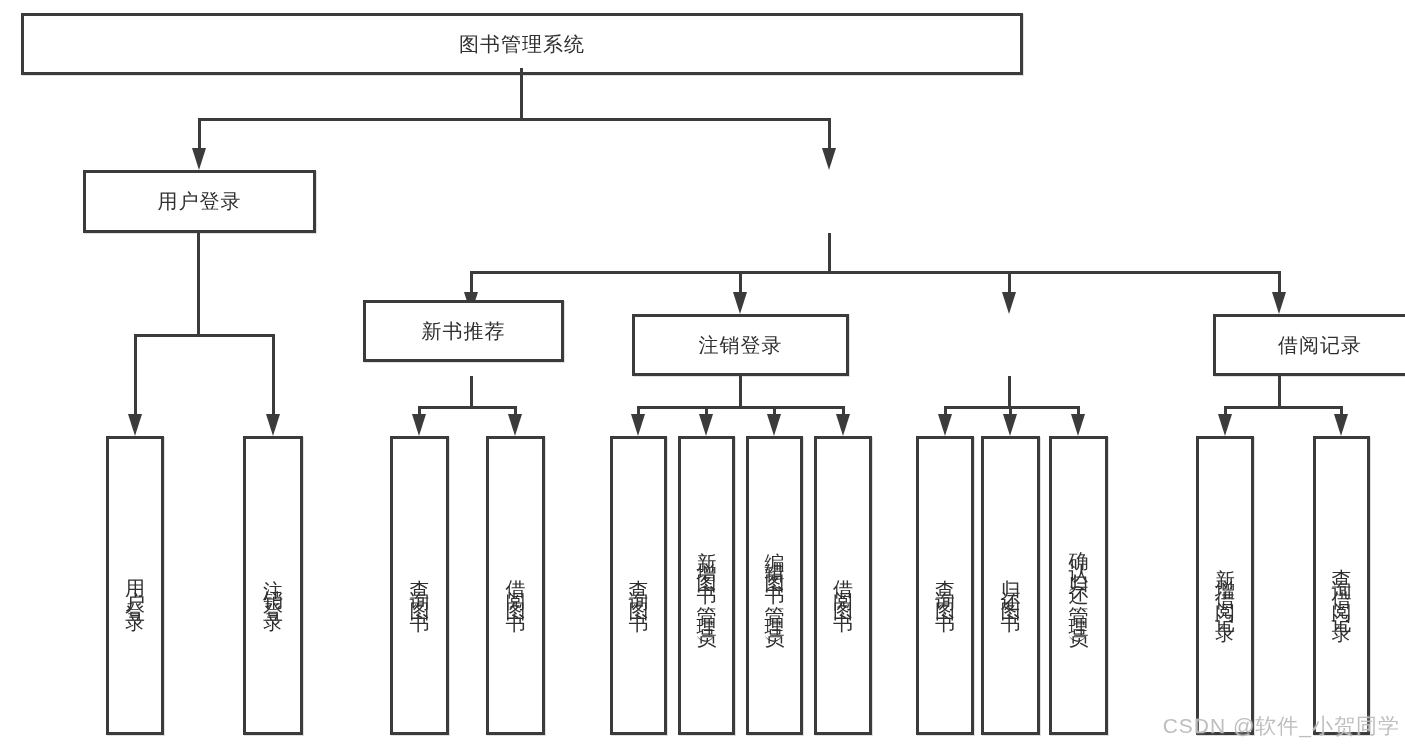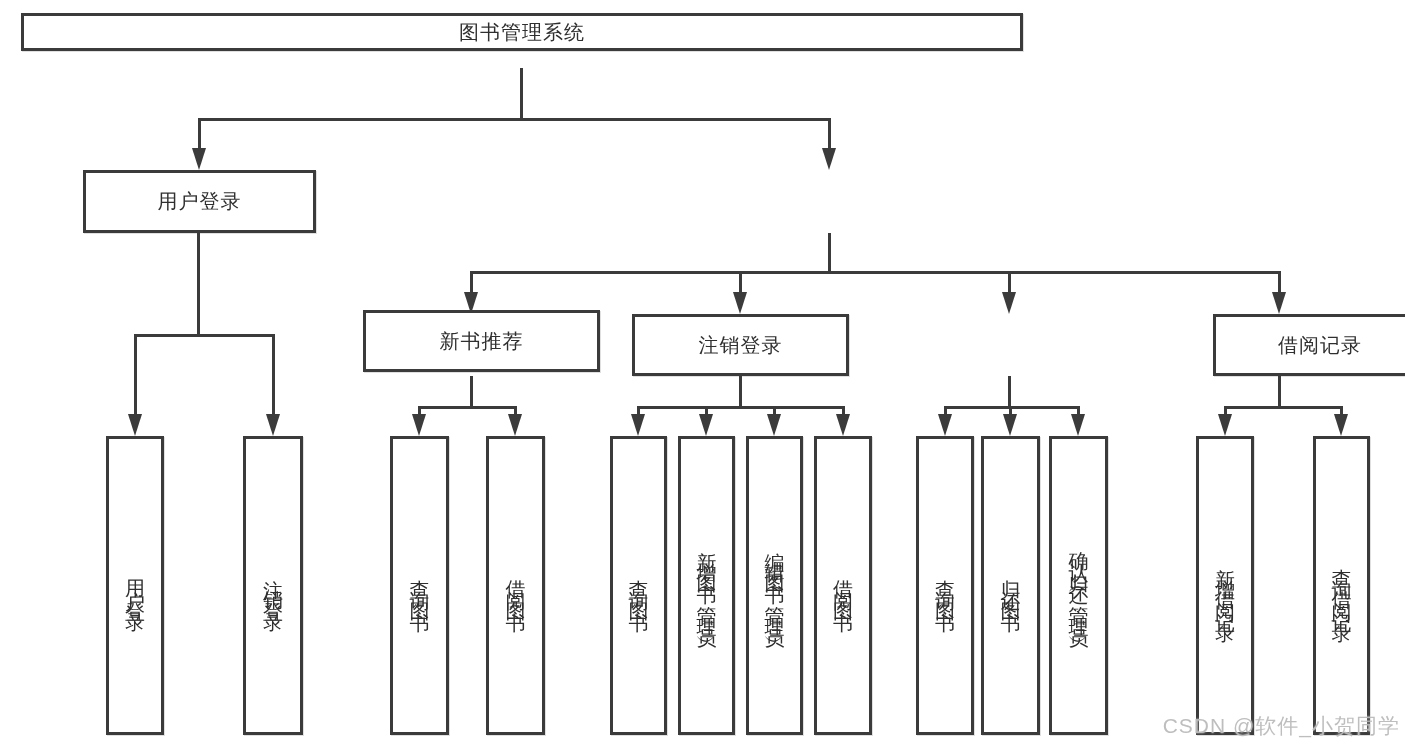--- a/index.html
+++ b/index.html
@@ -30,21 +30,21 @@
     position:absolute;right:5px;top:712px;font-size:21px;letter-spacing:1px;
     color:rgba(185,185,185,0.92);text-shadow:0 0 2px rgba(255,255,255,0.9);
     white-space:nowrap;
   }
 </style>
 </head>
 <body>
 
 <div class="canvas">
 
-  <div class="node h" style="left:21px;top:13px;width:1002px;height:38px;">
+  <div class="node h" style="left:21px;top:13px;width:1002px;height:62px;">
     <span>图书管理系统</span>
   </div>
 
   <div class="vline" style="left:520px;top:68px;height:52px;"></div>
   <div class="hline" style="left:198px;top:118px;width:633px;"></div>
   <div class="vline" style="left:198px;top:118px;height:32px;"></div>
   <div class="arrow" style="left:192px;top:148px;"></div>
   <div class="vline" style="left:828px;top:118px;height:32px;"></div>
   <div class="arrow" style="left:822px;top:148px;"></div>
 
@@ -63,21 +63,21 @@
   <div class="hline" style="left:470px;top:271px;width:810px;"></div>
   <div class="vline" style="left:470px;top:271px;height:23px;"></div>
   <div class="arrow" style="left:464px;top:292px;"></div>
   <div class="vline" style="left:739px;top:271px;height:23px;"></div>
   <div class="arrow" style="left:733px;top:292px;"></div>
   <div class="vline" style="left:1008px;top:271px;height:23px;"></div>
   <div class="arrow" style="left:1002px;top:292px;"></div>
   <div class="vline" style="left:1278px;top:271px;height:23px;"></div>
   <div class="arrow" style="left:1272px;top:292px;"></div>
 
-  <div class="node h" style="left:363px;top:310px;width:237px;height:62px;">
+  <div class="node h" style="left:363px;top:300px;width:201px;height:62px;">
     <span>新书推荐</span>
   </div>
   <div class="node h" style="left:632px;top:314px;width:217px;height:62px;">
     <span>注销登录</span>
   </div>
   <div class="node h" style="left:1213px;top:314px;width:214px;height:62px;">
     <span>借阅记录</span>
   </div>
 
   <div class="vline" style="left:470px;top:376px;height:33px;"></div>

